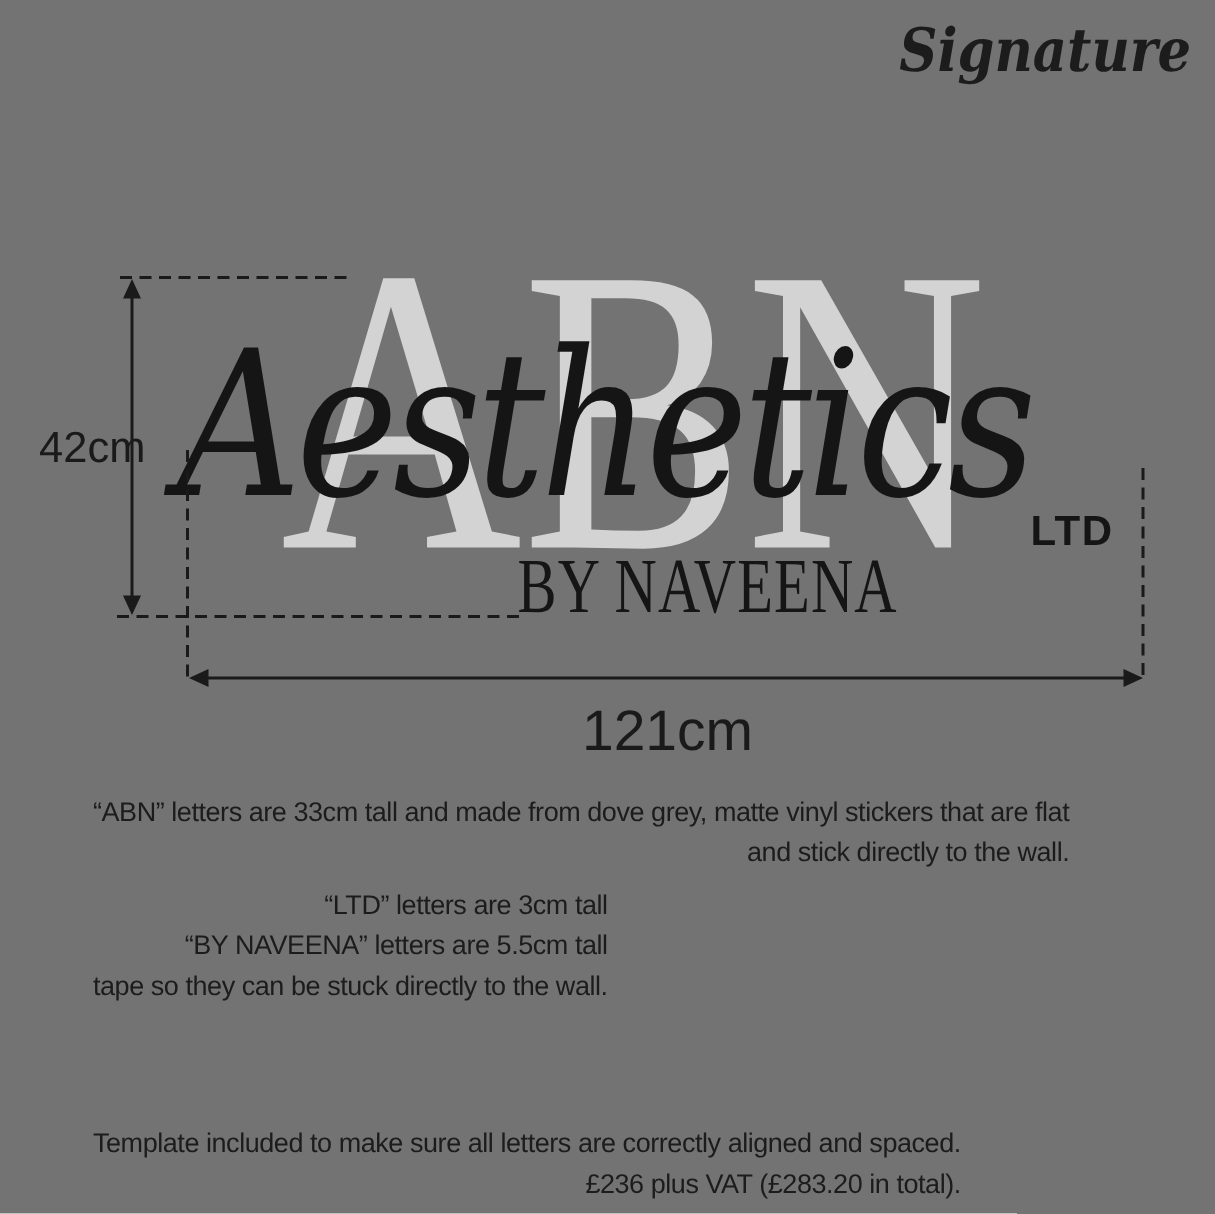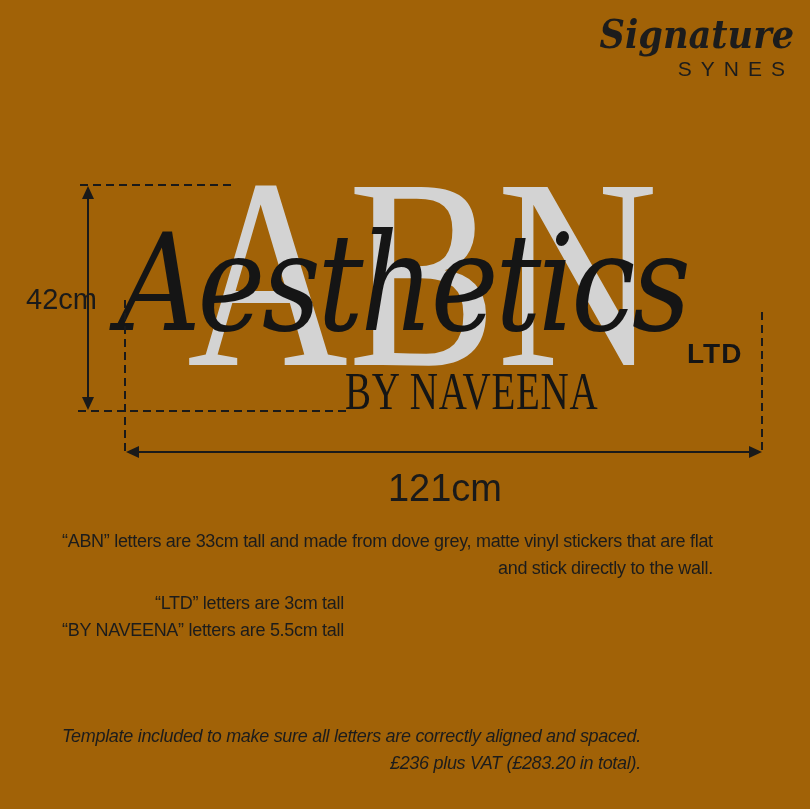--- a/index.html
+++ b/index.html
@@ -1,19 +1,19 @@
 <!DOCTYPE html>
 <html><head>
 <meta charset="utf-8">
 <style>
   html,body{margin:0;padding:0;background:#ffffff;}
   .canvas{
     position:relative;
     width:810px;height:809px;
-    background:#a16207;
+    background:#737373;
     overflow:hidden;
     font-family:"Liberation Sans", sans-serif;
     color:#1a1a1a;
   }
   
   .logo{position:absolute;top:14px;right:16px;text-align:right;}
   .logo-script{
     font-family:"DejaVu Serif", serif;
     font-style:italic;font-weight:bold;
     font-size:40px;line-height:1;color:#1c1c1c;
@@ -62,34 +62,33 @@
     position:absolute;left:26px;top:285px;
     font-size:29px;line-height:1;color:#1a1a1a;white-space:nowrap;
   }
   .dim-w-label{
     position:absolute;left:345px;top:469px;width:200px;
     text-align:center;
     font-size:38px;line-height:1;color:#1a1a1a;white-space:nowrap;
   }
   
   .desc-para{position:absolute;left:62px;}
-  .p1{top:528px;} .p2{top:590px;} .p3{top:723px;font-style:italic;}
+  .p1{top:528px;} .p2{top:590px;} .p3{top:749px;}
   .desc-line{
     font-size:18px;line-height:27px;height:27px;
     letter-spacing:-.3px;color:#1c1c1c;white-space:nowrap;text-align:right;
   }
 </style>
 </head>
 <body>
 
 <div class="canvas">
 
   <div class="logo">
     <div class="logo-script">Signature</div>
-    <div class="logo-sub">SYNES</div>
   </div>
 
   <div class="monogram">ABN</div>
   <div class="script-name">Aesthetics</div>
   <div class="ltd">LTD</div>
   <div class="byline">BY NAVEENA</div>
 
   <svg class="dims" width="810" height="520" viewBox="0 0 810 520">
     <g stroke="#1a1a1a" stroke-width="2" fill="none">
       <path d="M80,185 L232,185" stroke-dasharray="8 5"></path>
@@ -112,19 +111,20 @@
   <div class="dim-h-label">42cm</div>
   <div class="dim-w-label">121cm</div>
 
   <div class="desc-para p1">
     <div class="desc-line">“ABN” letters are 33cm tall and made from dove grey, matte vinyl stickers that are flat</div>
     <div class="desc-line">and stick directly to the wall.</div>
   </div>
   <div class="desc-para p2">
     <div class="desc-line">“LTD” letters are 3cm tall</div>
     <div class="desc-line">“BY NAVEENA” letters are 5.5cm tall</div>
+    <div class="desc-line">tape so they can be stuck directly to the wall.</div>
   </div>
   <div class="desc-para p3">
     <div class="desc-line">Template included to make sure all letters are correctly aligned and spaced.</div>
     <div class="desc-line">£236 plus VAT (£283.20 in total).</div>
   </div>
 
 </div>
 
 </body></html>

